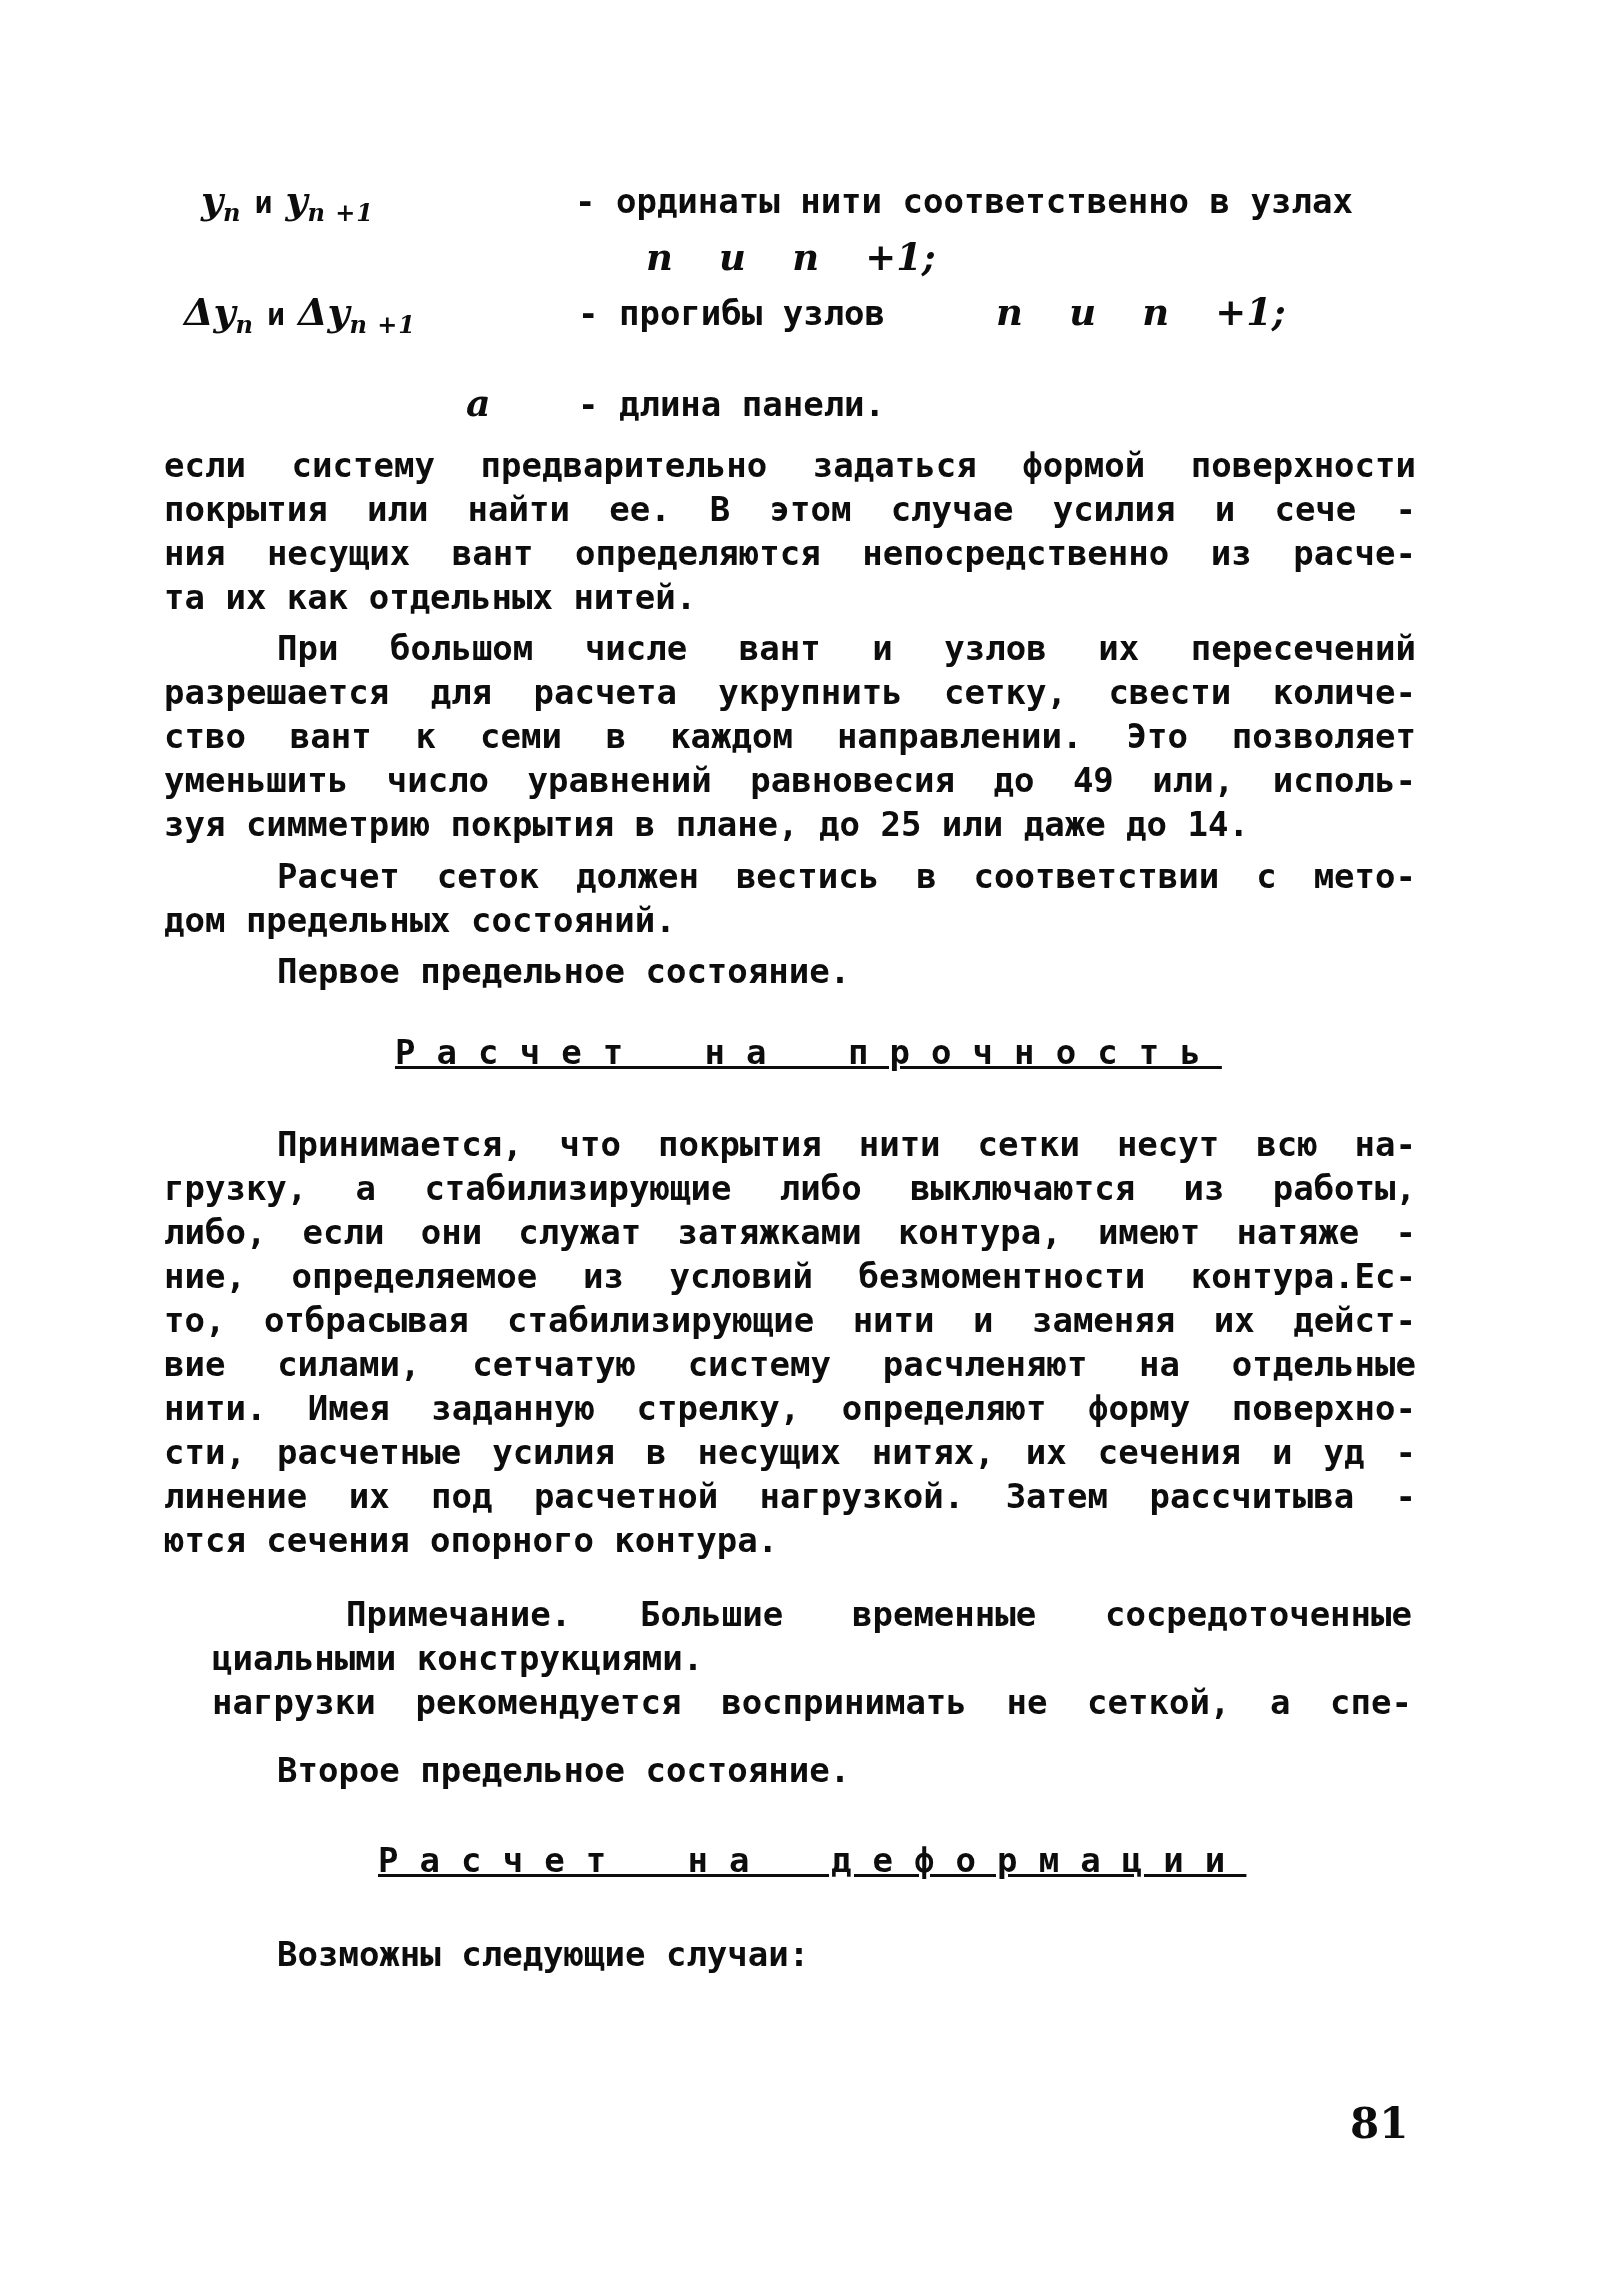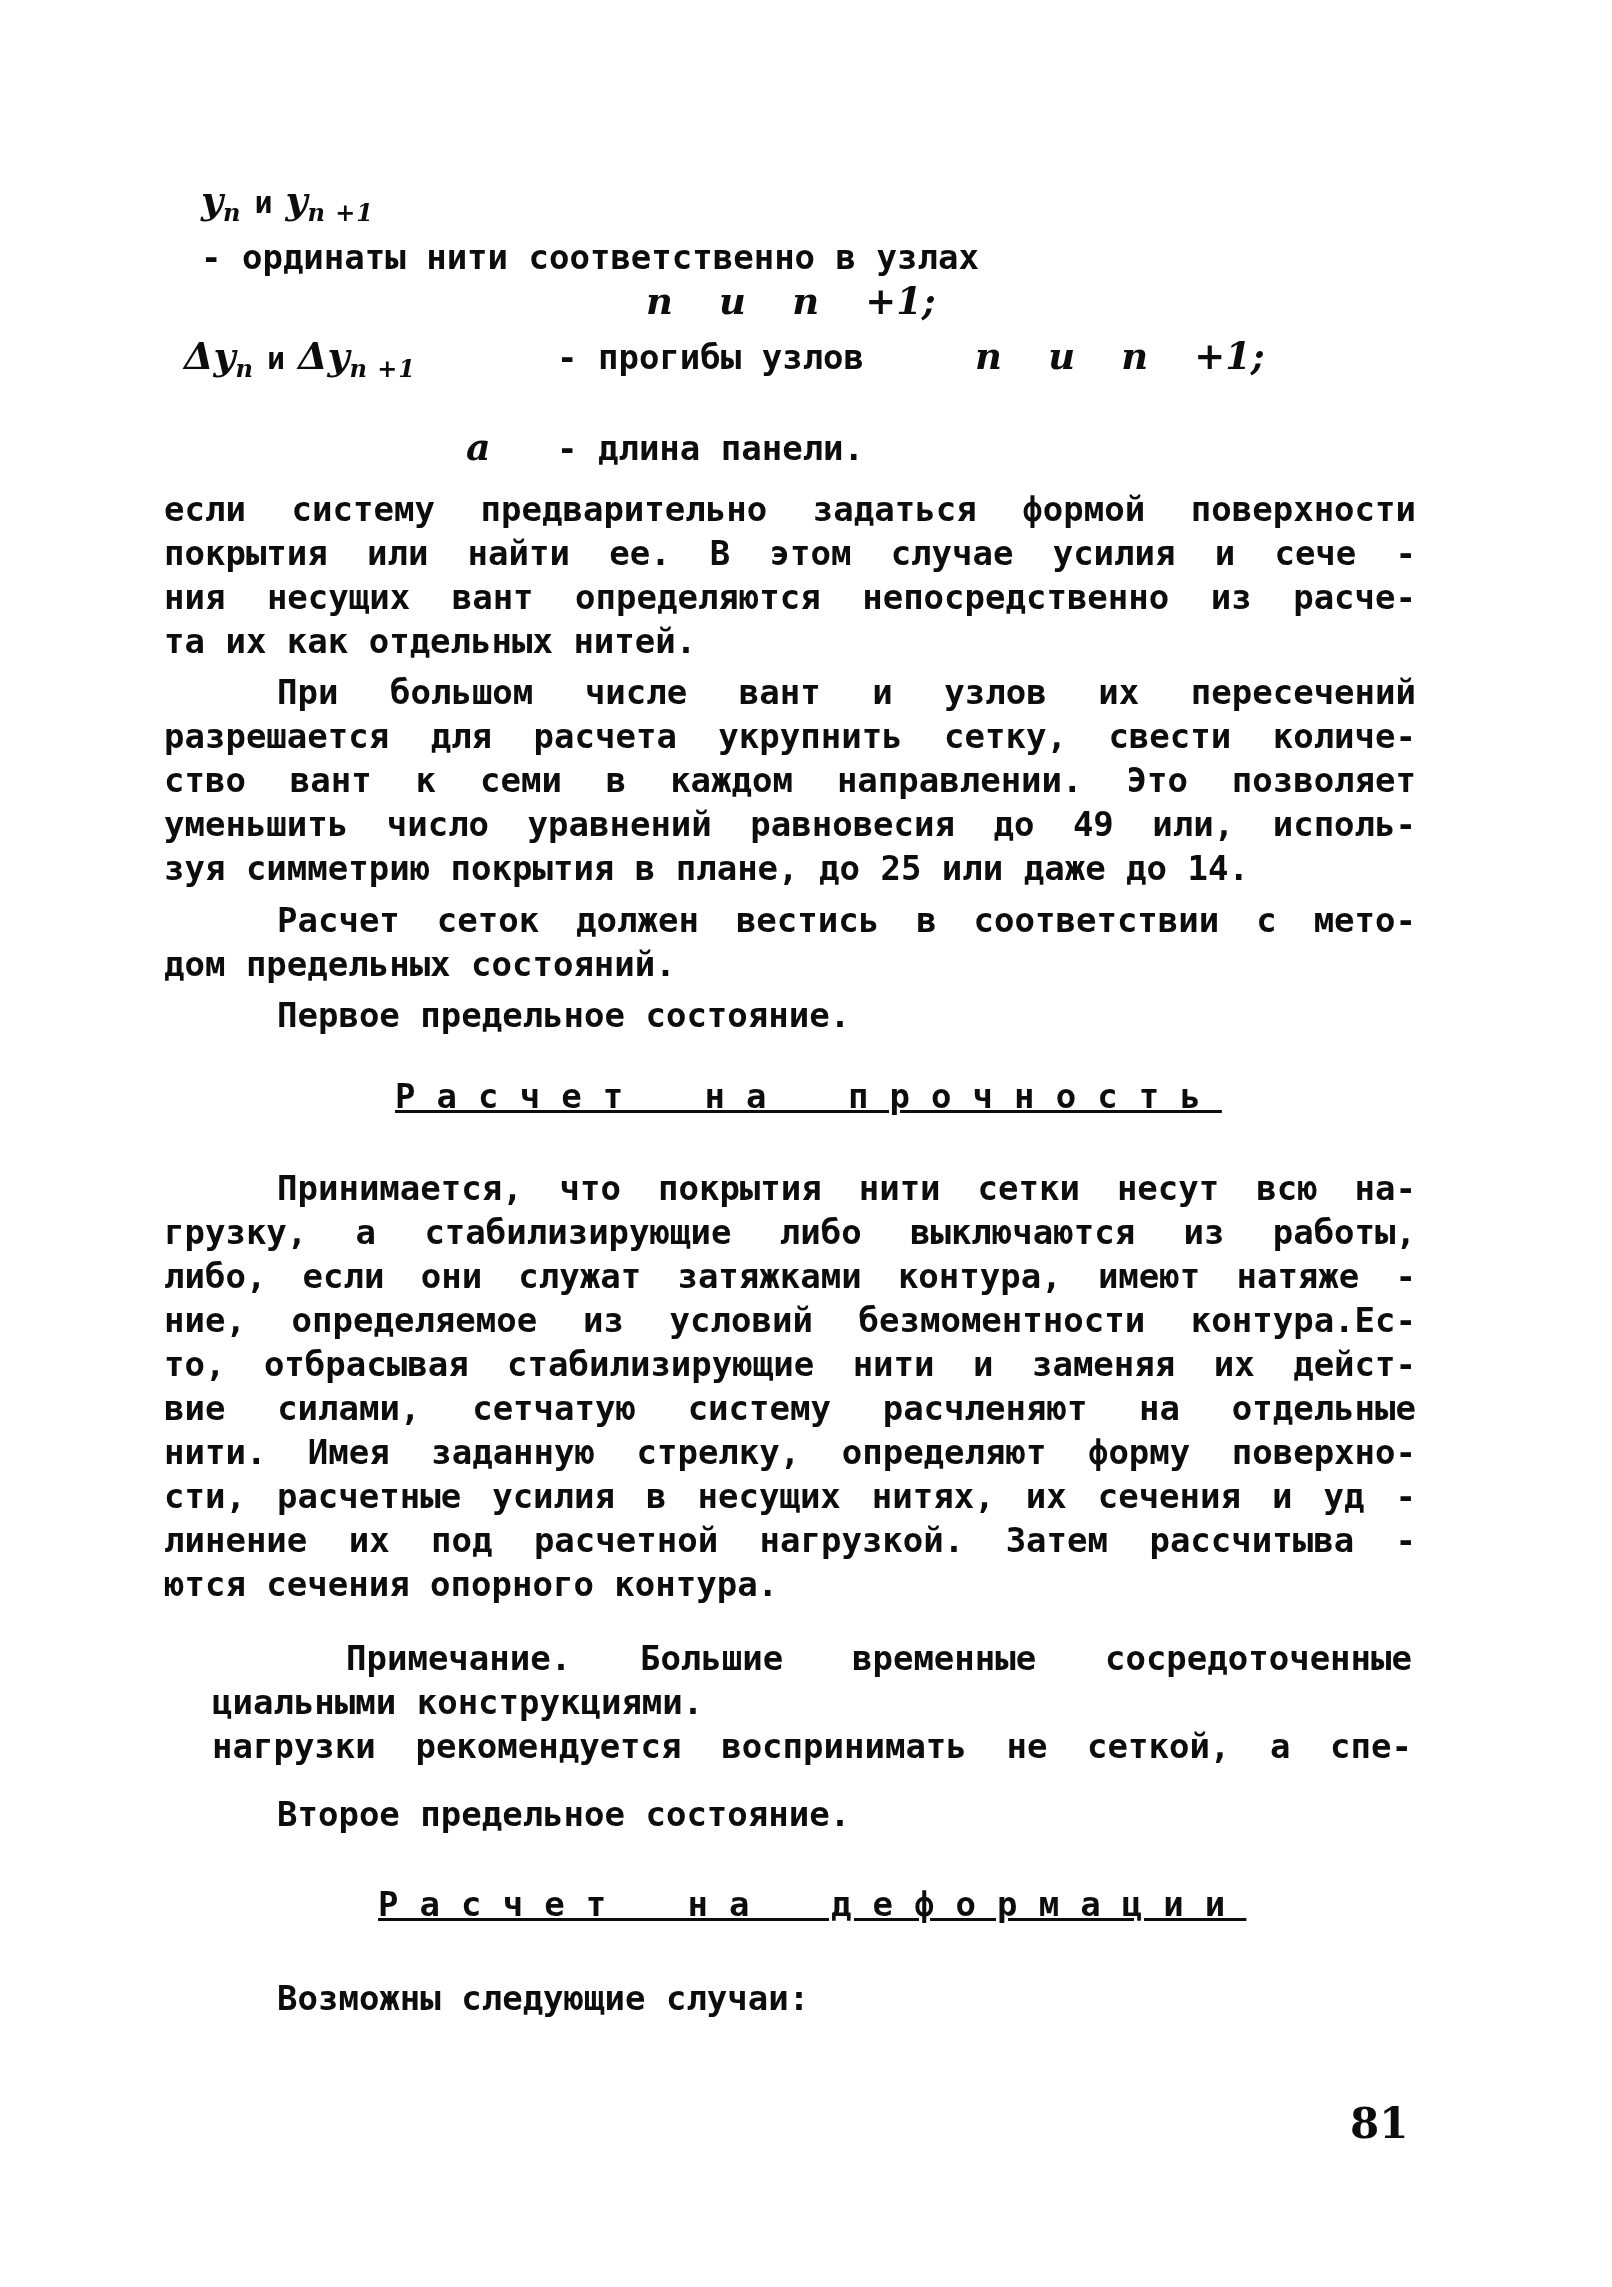--- a/index.html
+++ b/index.html
@@ -39,34 +39,34 @@
     font-style: normal;
     font-family: "DejaVu Sans Mono", "Liberation Mono", monospace;
     font-size: 30px;
     padding: 0 13px;
   }
   sub {
     font-size: 24px;
     vertical-align: -8.3px;
     letter-spacing: 0.9px;
   }
-  .defrow-1 { padding-left: 37px; flex-direction: column; }
+  .defrow-1 { padding-left: 37px; }
   .defrow-1 .term { width: 353px; }
   .defrow-1b {
     margin-left: 482px;
     font-family: "DejaVu Serif", "Liberation Serif", serif;
     font-style: italic;
     font-size: 37px;
     word-spacing: 0.9em;
   }
   .defrow-2 { margin-top: 11px; padding-left: 20px; }
   .defrow-2 .term { width: 373px; }
   .defrow-3 { margin-top: 33px; padding-left: 302px; }
   .defrow-3 .term { width: 91px; }
-  .deftext { white-space: nowrap; }
+  .deftext { white-space: nowrap; margin-left: 21px; }
   .deftail {
     margin-left: 111px;
     font-family: "DejaVu Serif", "Liberation Serif", serif;
     font-style: italic;
     font-size: 37px;
     word-spacing: 0.9em;
     white-space: nowrap;
   }
 
   

